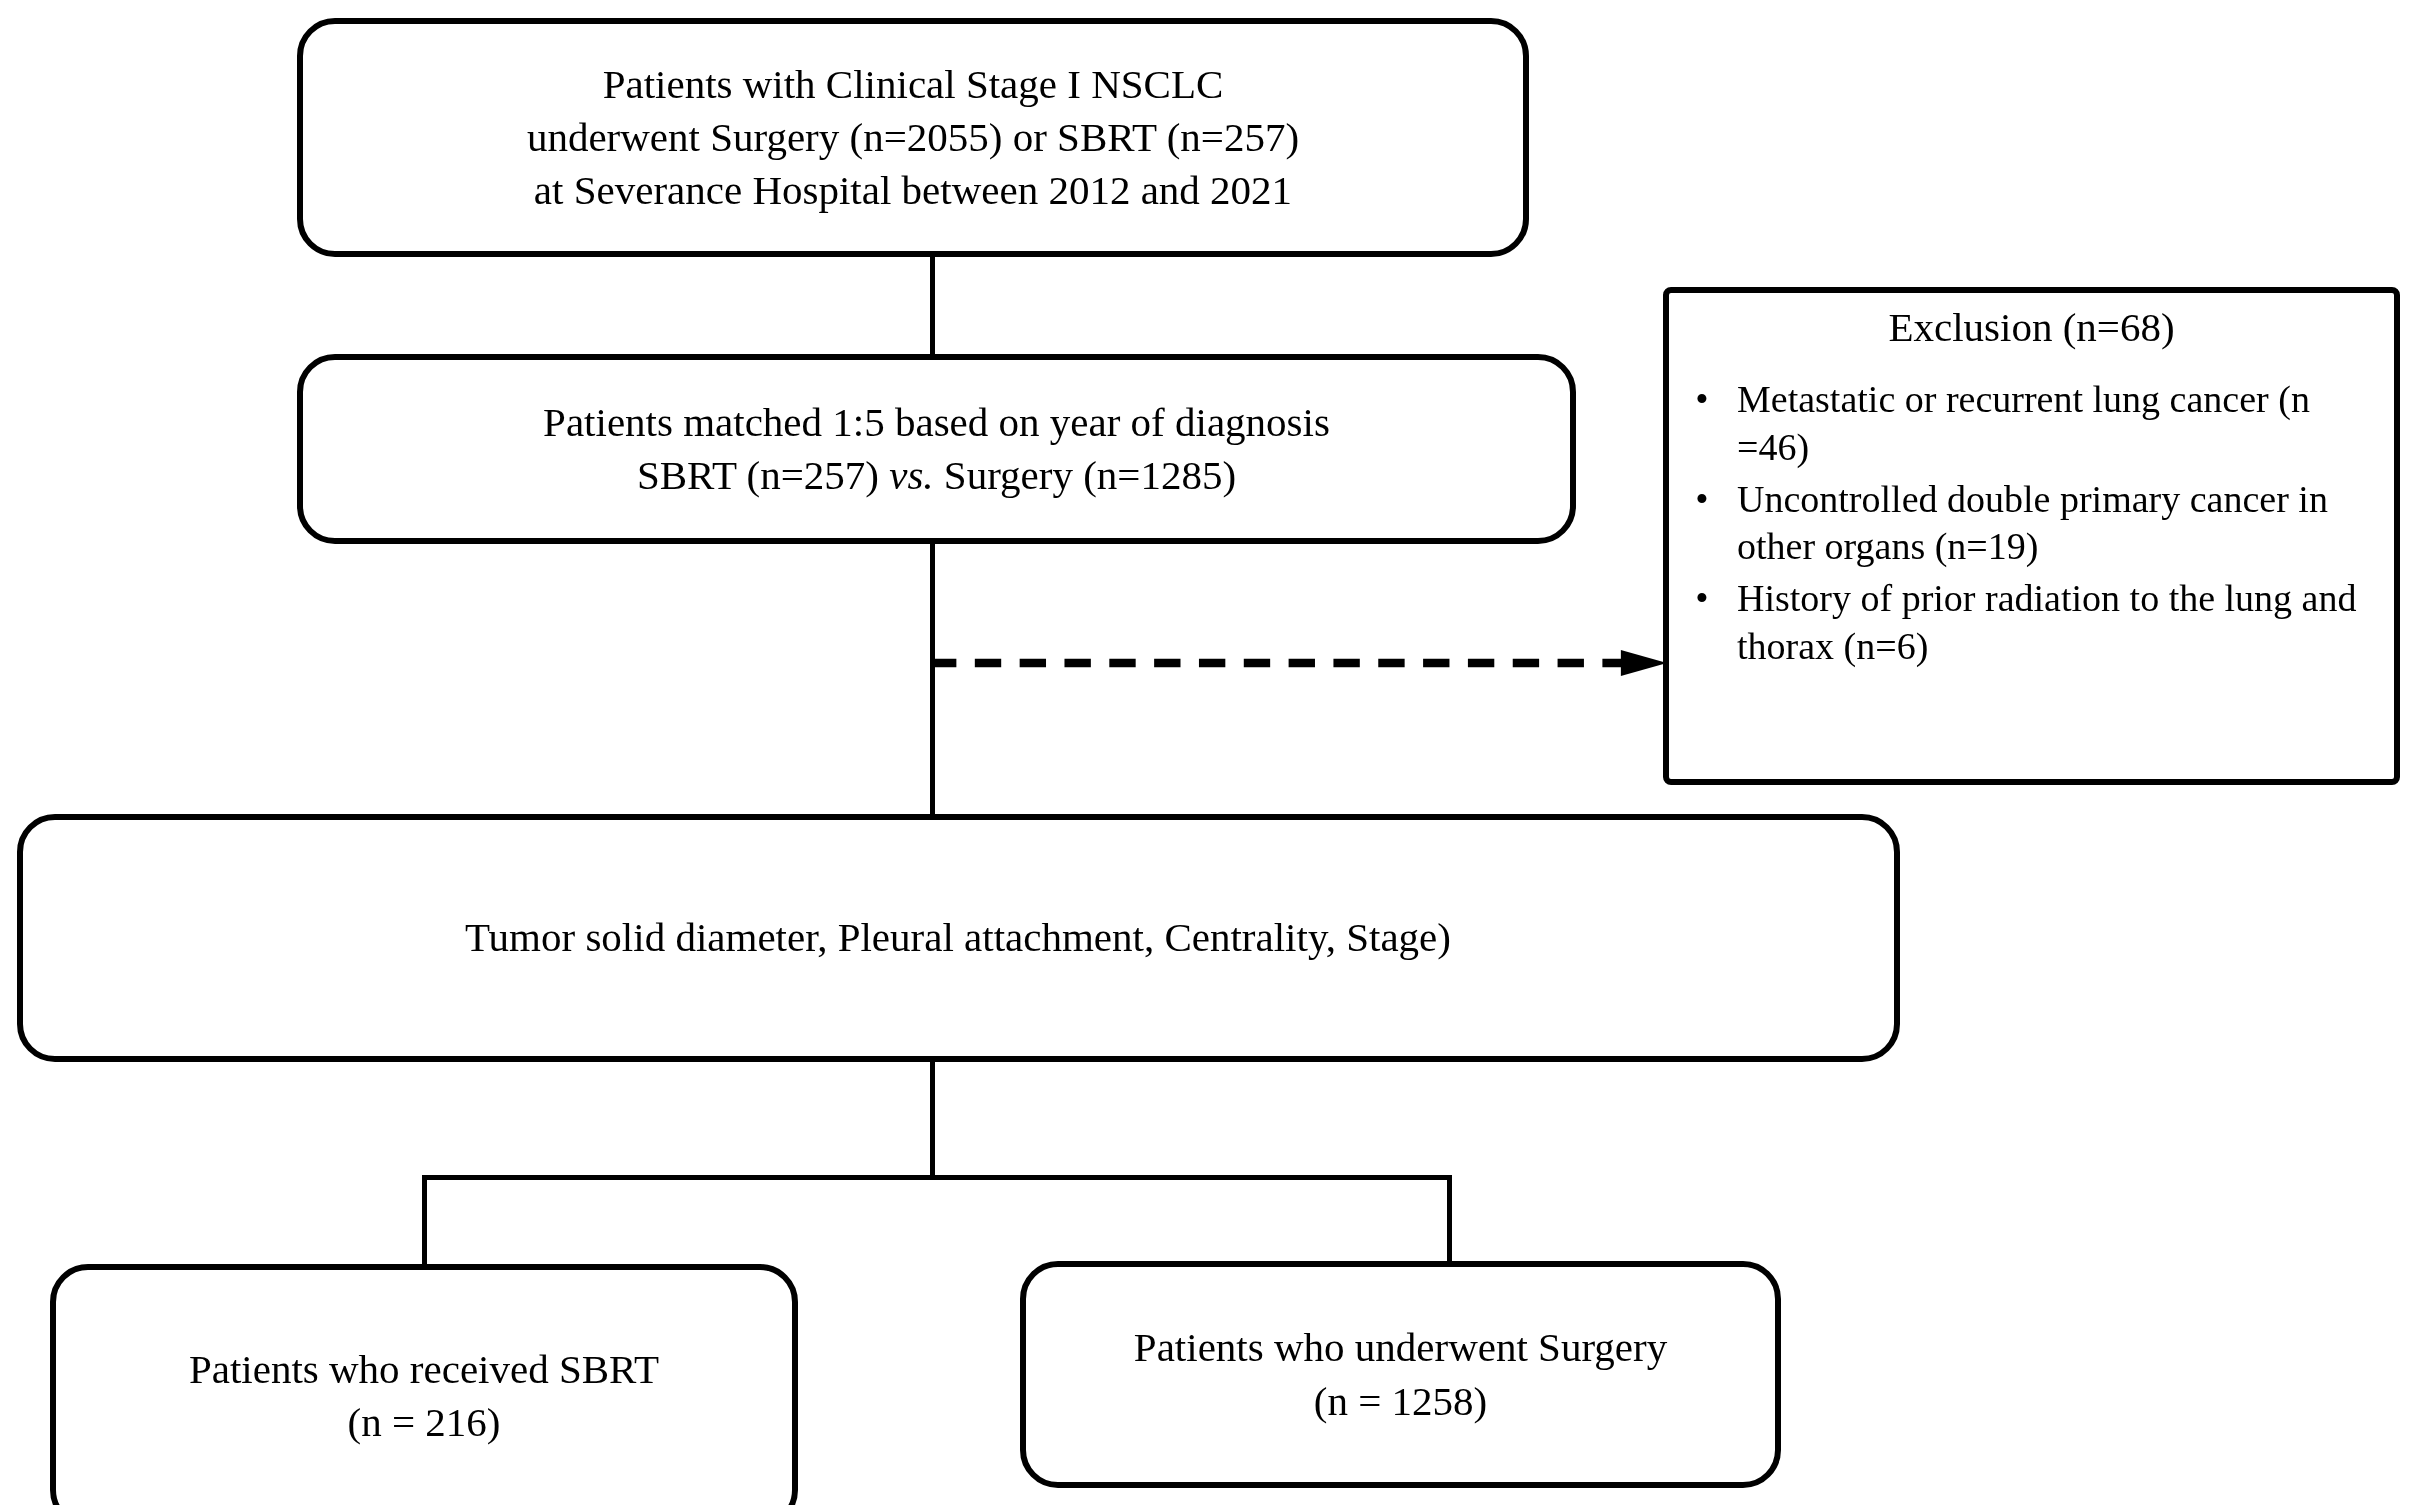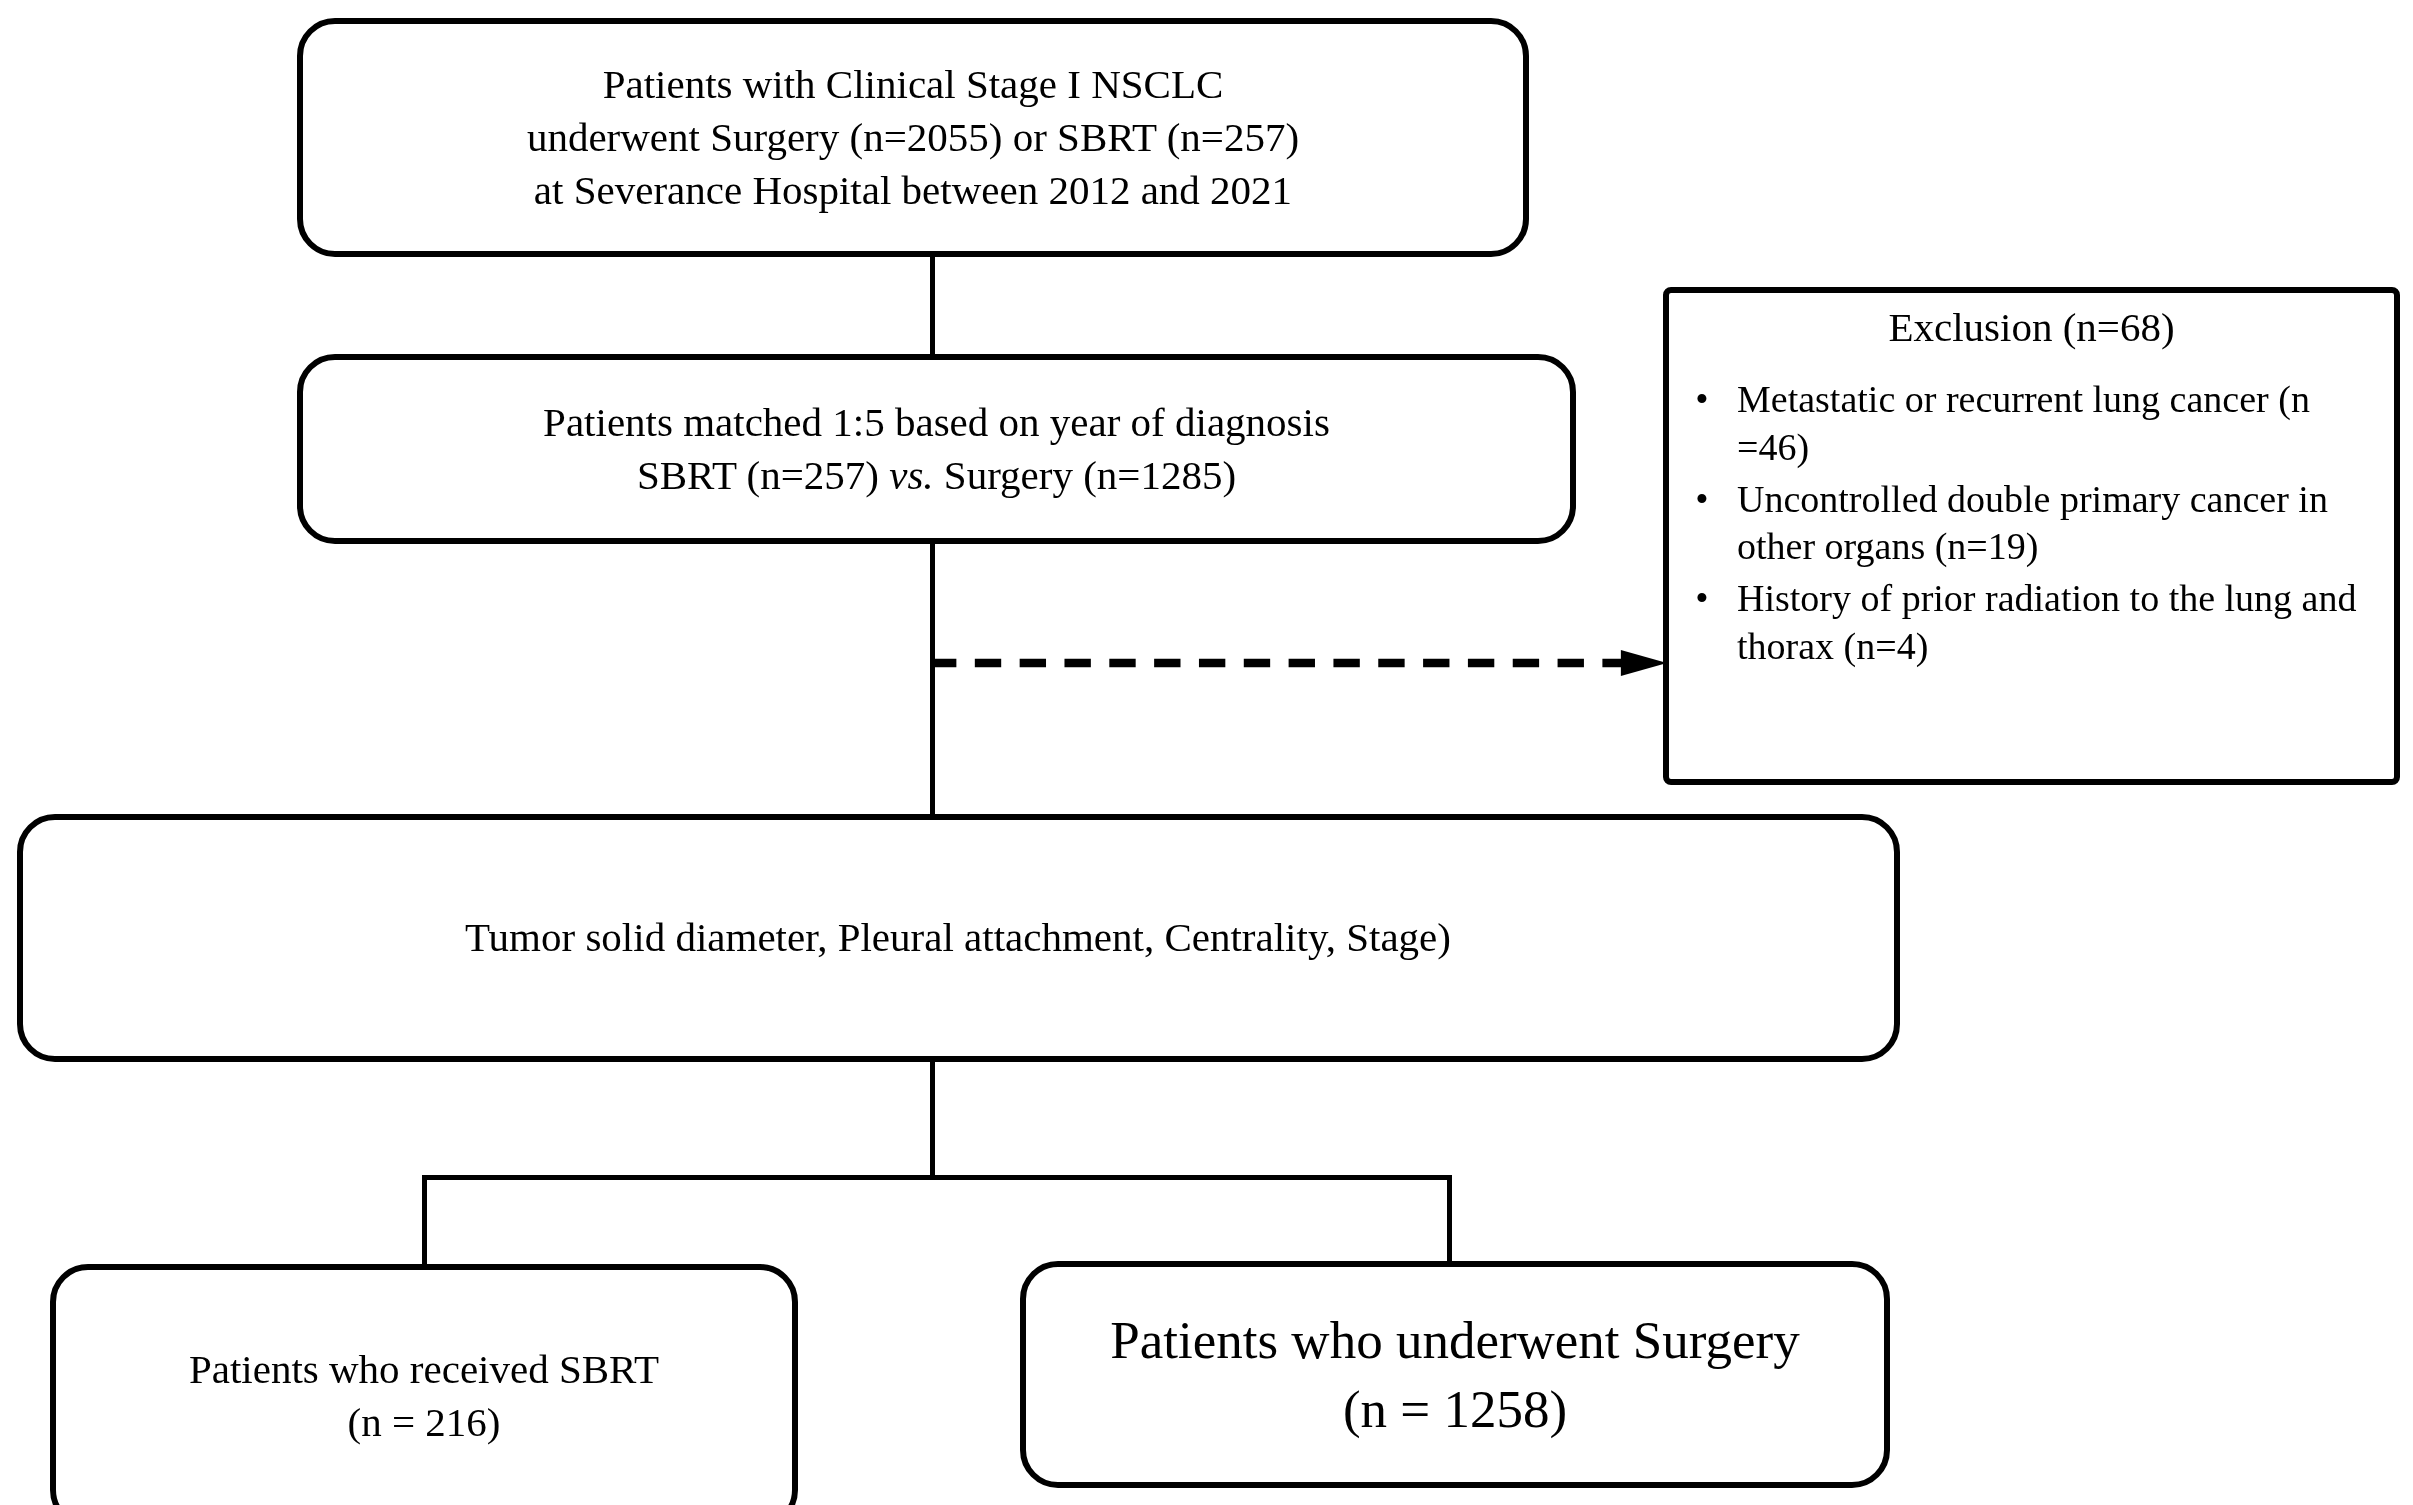--- a/index.html
+++ b/index.html
@@ -34,21 +34,21 @@
     line-height: 1.30;
   }
   .fbox .ln {
     display: block;
     white-space: nowrap;
   }
   #box-initial-cohort { left: 297px;  top: 18px;   width: 1232px; height: 239px; font-size: 41px; }
   #box-matched-cohort { left: 297px;  top: 354px;  width: 1279px; height: 190px; font-size: 41px; }
   #box-eligible-cohort{ left: 16.5px;   top: 814px; width: 1883px; height: 248px; font-size: 41px; }
   #box-sbrt-arm       { left: 50px;   top: 1264px; width: 748px; height: 264px; font-size: 41px; }
-  #box-surgery-arm    { left: 1020px; top: 1261px; width: 870px; height: 227px; font-size: 53px; }
+  #box-surgery-arm    { left: 1020px; top: 1261px; width: 761px; height: 227px; font-size: 41px; }
 
   
   #box-exclusion {
     position: absolute;
     left: 1663px; top: 287px;
     width: 737px; height: 498px;
     box-sizing: border-box;
     border: 6px solid #000000;
     border-radius: 8px;
     background: #ffffff;
@@ -133,21 +133,21 @@
   <svg id="arrow-to-exclusion" viewBox="0 0 1118 40" width="737" height="26" preserveAspectRatio="none">
     <line x1="0" y1="20" x2="1050" y2="20" stroke="#000000" stroke-width="13" stroke-dasharray="40 28"></line>
     <polygon points="1048,0 1118,20 1048,40" fill="#000000"></polygon>
   </svg>
 
   <div id="box-exclusion">
     <div id="exclusion-title">Exclusion (n=68)</div>
     <ul id="exclusion-list">
       <li><span class="bullet">•</span><span>Metastatic or recurrent lung cancer (n =46)</span></li>
       <li><span class="bullet">•</span><span>Uncontrolled double primary cancer in other organs (n=19)</span></li>
-      <li><span class="bullet">•</span><span>History of prior radiation to the lung and thorax (n=4)</span></li>
+      <li><span class="bullet">•</span><span>History of prior radiation to the lung and thorax (n=6)</span></li>
     </ul>
   </div>
 
   <div class="fbox" id="box-eligible-cohort">
     <span class="ln">Tumor solid diameter, Pleural attachment, Centrality, Stage)</span>
   </div>
 
   <div class="vline" id="conn-eligible-to-split"></div>
   <div class="hline" id="split-bar"></div>
   <div class="vline" id="conn-split-to-sbrt"></div>

